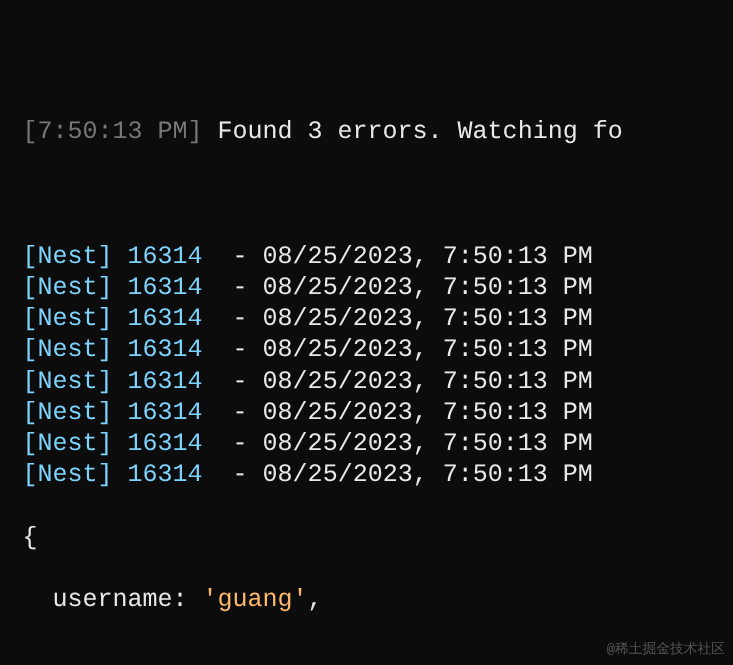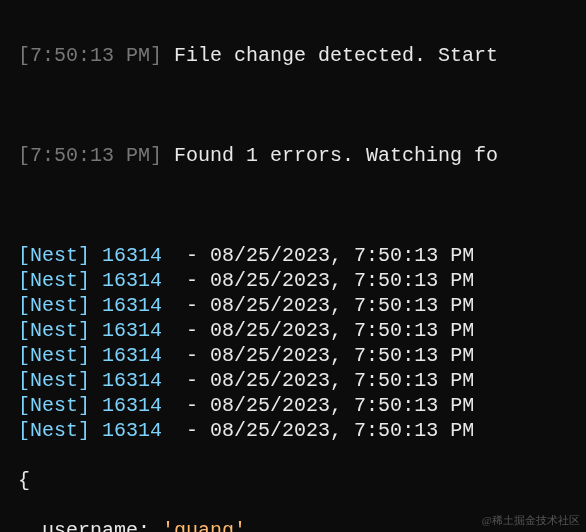--- a/index.html
+++ b/index.html
@@ -24,31 +24,30 @@
   .green  { color: #7dd3fc; }
   .orange { color: #ffb86c; }
   .line { display: block; height: 25px; }
   .blank { height: 25px; }
   .watermark {
     position: absolute;
     right: 6px;
     bottom: 4px;
     font-size: 11px;
     color: #555;
-    font-family: Liberation Serif, serif;
+    font-family: Liberation Mono, monospace;
     letter-spacing: 0;
   }
 </style>
 </head>
 <body>
 
 <div class="terminal">
-<span class="line"><span class="gray">[</span><span class="gray">7:50:13 PM</span><span class="gray">] </span><span class="white">File change detected. Start</span></span>
 <span class="line blank"> </span>
-<span class="line"><span class="gray">[</span><span class="gray">7:50:13 PM</span><span class="gray">] </span><span class="white">Found 1 errors. Watching fo</span></span>
+<span class="line"><span class="gray">[</span><span class="gray">7:50:13 PM</span><span class="gray">] </span><span class="white">Found 3 errors. Watching fo</span></span>
 <span class="line blank"> </span>
 <div id="nest-lines"><span class="line"><span class="green">[Nest]</span> <span class="green">16314</span>  <span class="white">-</span> <span class="white">08/25/2023, 7:50:13 PM</span></span><span class="line"><span class="green">[Nest]</span> <span class="green">16314</span>  <span class="white">-</span> <span class="white">08/25/2023, 7:50:13 PM</span></span><span class="line"><span class="green">[Nest]</span> <span class="green">16314</span>  <span class="white">-</span> <span class="white">08/25/2023, 7:50:13 PM</span></span><span class="line"><span class="green">[Nest]</span> <span class="green">16314</span>  <span class="white">-</span> <span class="white">08/25/2023, 7:50:13 PM</span></span><span class="line"><span class="green">[Nest]</span> <span class="green">16314</span>  <span class="white">-</span> <span class="white">08/25/2023, 7:50:13 PM</span></span><span class="line"><span class="green">[Nest]</span> <span class="green">16314</span>  <span class="white">-</span> <span class="white">08/25/2023, 7:50:13 PM</span></span><span class="line"><span class="green">[Nest]</span> <span class="green">16314</span>  <span class="white">-</span> <span class="white">08/25/2023, 7:50:13 PM</span></span><span class="line"><span class="green">[Nest]</span> <span class="green">16314</span>  <span class="white">-</span> <span class="white">08/25/2023, 7:50:13 PM</span></span></div>
 <span class="line"><span class="white">{</span></span>
 <span class="line">  <span class="white">username:</span> <span class="orange">'guang'</span><span class="white">,</span></span>
 
 
 
 
 </div>
 

